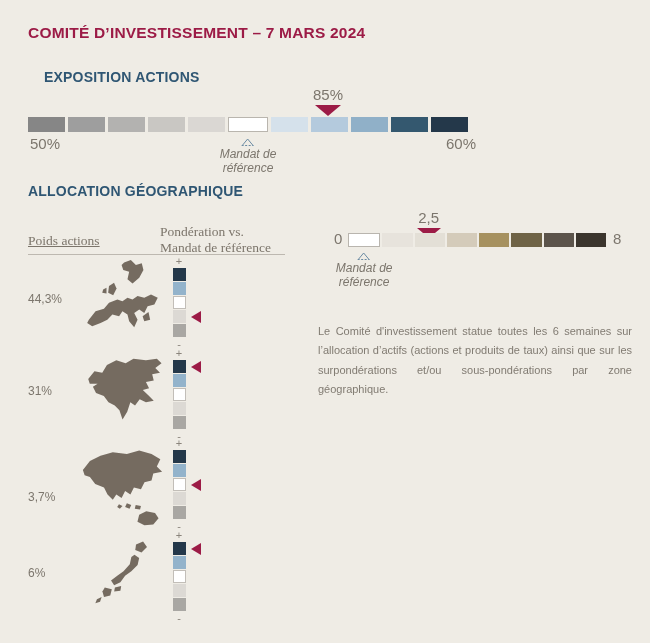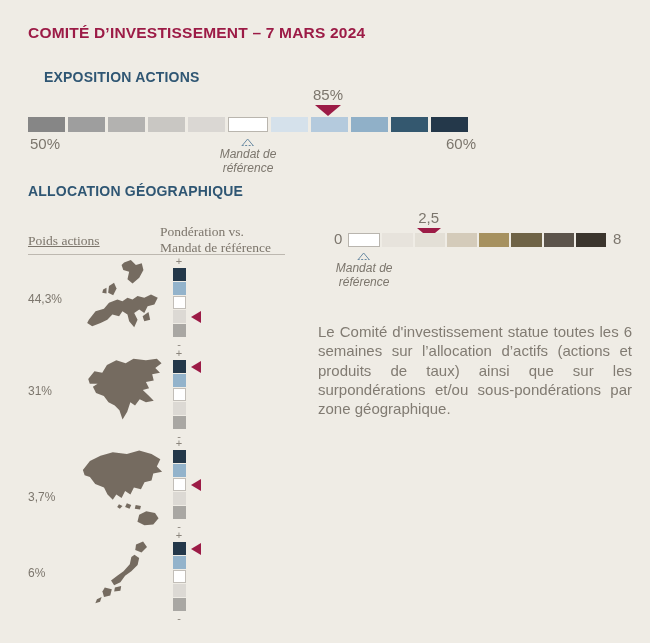--- a/index.html
+++ b/index.html
@@ -37,21 +37,21 @@
   .map-svg path{fill:#756B60;}
   .vscale{position:absolute;left:144px;top:0;width:14px;display:flex;flex-direction:column;align-items:center;}
   .vsign{font-size:11px;color:#8A847B;line-height:10px;height:10px;}
   .vcells{position:relative;display:flex;flex-direction:column;gap:1px;margin:2px 0;}
   .vcell{width:13px;height:13px;}
   .vcell.outlined{border:1px solid #C2BEB8;box-sizing:border-box;background:#fff;}
   .tri-left{position:absolute;left:18px;width:0;height:0;border-top:6px solid transparent;border-bottom:6px solid transparent;border-right:10px solid #9C1B46;}
   
   .body-text{left:318px;top:322px;width:314px;}
   .body-text p{
-    margin:0 0 11px 0;font-size:15px;line-height:19.3px;color:#817B72;
+    margin:0 0 11px 0;font-size:11px;line-height:19.3px;color:#817B72;
     text-align:justify;
   }
 </style>
 </head>
 <body>
 
 <div class="abs doc-title">COMITÉ D’INVESTISSEMENT – 7 MARS 2024</div>
 
 <div class="abs section-heading" style="left:44px;top:69px;">EXPOSITION ACTIONS</div>
 

